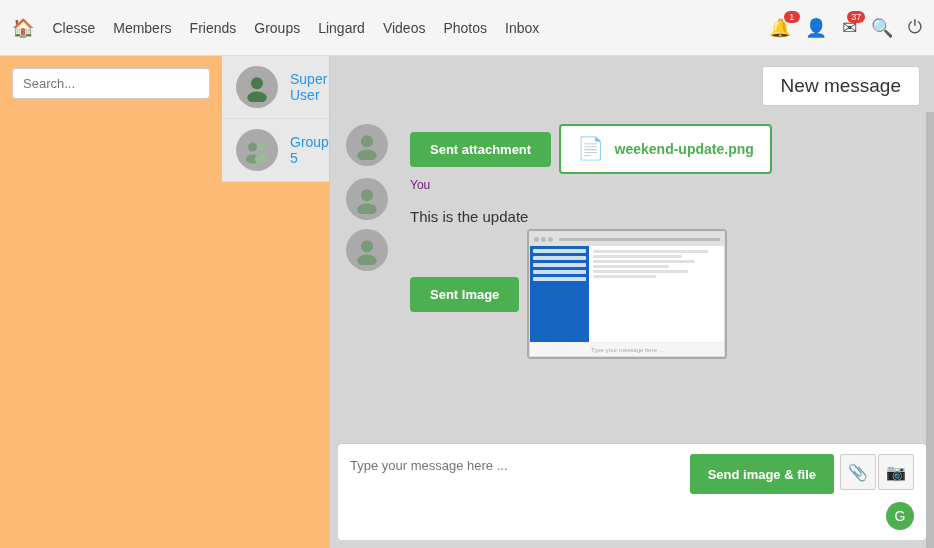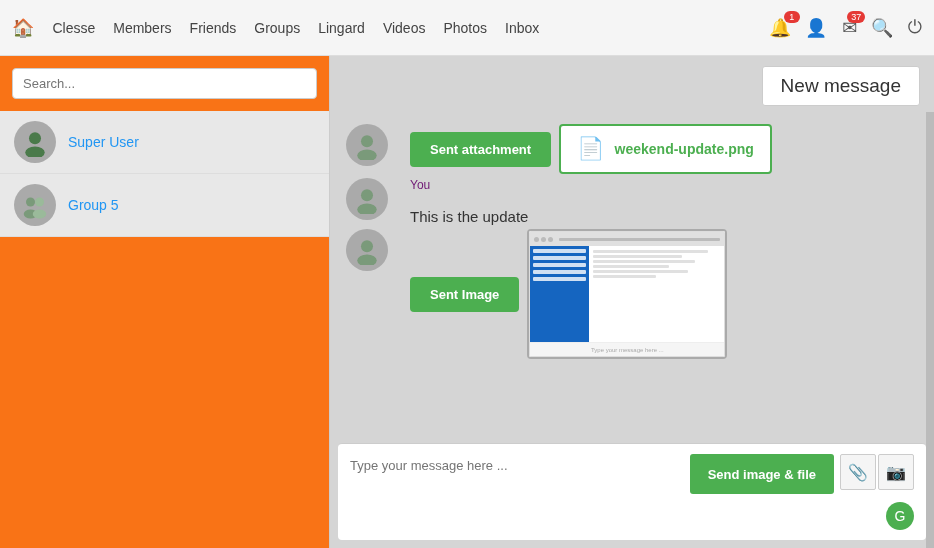--- a/index.html
+++ b/index.html
@@ -30,24 +30,24 @@
 
     
     .main-layout {
       display: flex;
       height: calc(548px - 56px);
     }
 
     
     .sidebar {
       width: 330px;
-      background: #f97316;
+      background: #fdba74;
       border-right: 1px solid #ccc;
       display: flex;
-      flex-direction: column;
+      flex-direction: row;
     }
     .search-wrap {
       padding: 12px;
     }
     .search-input {
       width: 100%;
       padding: 7px 10px;
       border: 1px solid #ccc;
       border-radius: 4px;
       font-size: 13px;

